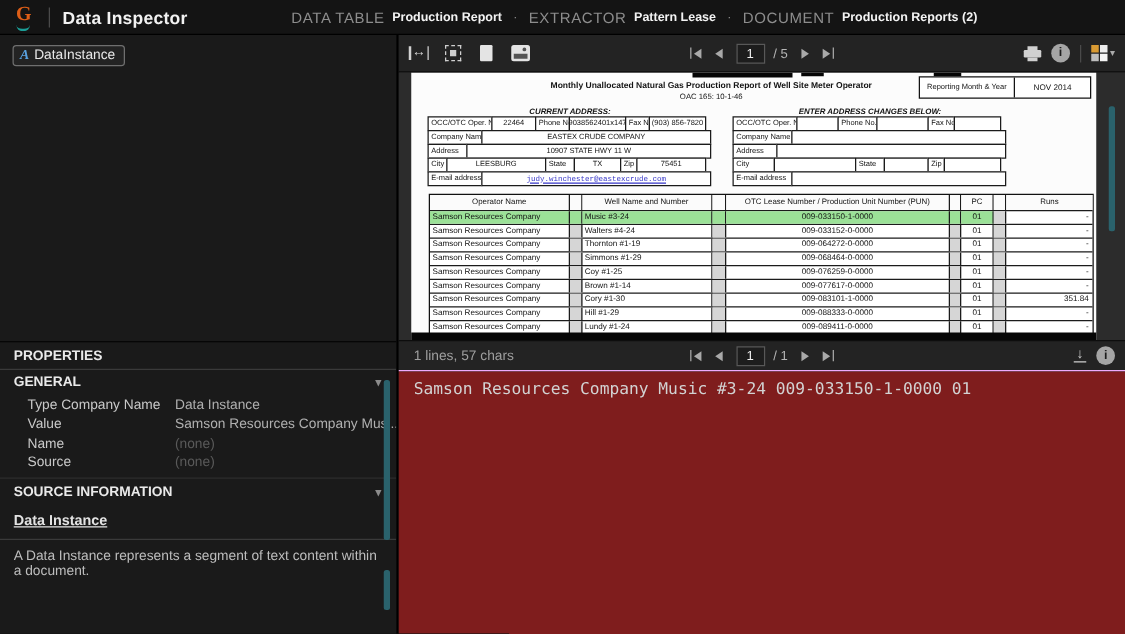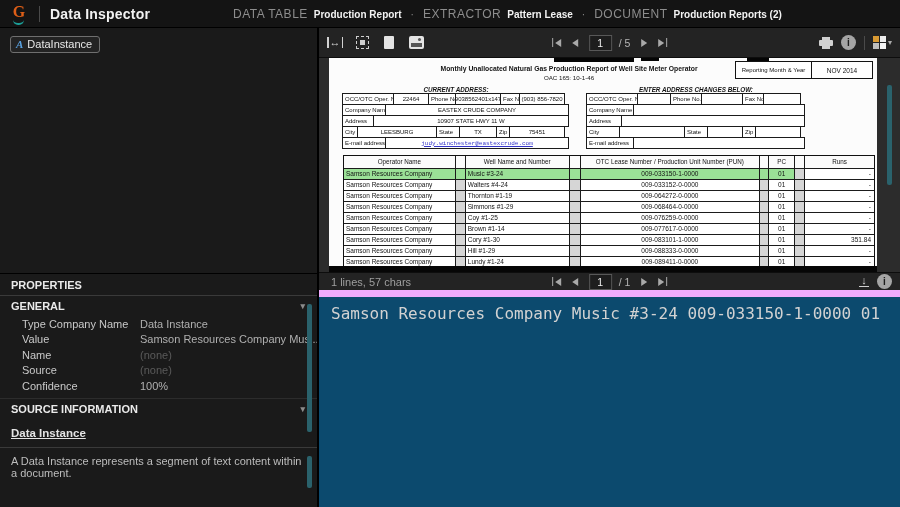--- a/index.html
+++ b/index.html
@@ -111,26 +111,26 @@
   .wc:last-child { border-right:none; }
   .wt-h .wc { height:12px; line-height:12px; text-align:center; font-size:6.3px; background:#fbfbfb; }
   .wt-gap { background:#d6d6d6; }
   .a-l { padding-left:2px; } .a-c { text-align:center; } .a-r { text-align:right; padding-right:3px; }
   .hl { background:#9be197 !important; }
   .wt-partial { height:4px; overflow:hidden; }
   .pgbot { position:absolute; bottom:0; left:0; right:0; height:6px; background:#060606; }
 
   
   .statusbar { height:25px; position:relative; display:flex; align-items:center; background:#232323;
-               border-top:1px solid #0d0d0d; border-bottom:7px solid #f0abfc; }
+               border-top:1px solid #0d0d0d; border-bottom:1px solid #f0abfc; }
   .stat { margin-left:12px; font-size:11px; color:#9f9f9f; }
   .dlic { display:flex; flex-direction:column; align-items:center; cursor:pointer; }
   .dlic .aw { color:#cfcfcf; font-size:11px; line-height:9px; }
   .dlic .ub { width:10px; height:1.5px; background:#cfcfcf; margin-top:1px; }
-  .textarea { flex:1; background:#0c4a6e; padding:7px 12px; font-family:"DejaVu Sans Mono", monospace; font-size:16px; color:#d2d2d2; }
+  .textarea { flex:1; background:#7f1d1d; padding:7px 12px; font-family:"DejaVu Sans Mono", monospace; font-size:13px; color:#d2d2d2; }
 </style>
 </head>
 <body>
 
 <div class="app">
 
   <div class="hdr">
     <div class="logo">
       <span class="g">G</span>
       <span class="arc"></span>
@@ -176,24 +176,20 @@
               <span class="pvalue">Samson Resources Company Musi...</span>
             </div>
             <div class="prow">
               <span class="plabel">Name</span>
               <span class="pvalue dim">(none)</span>
             </div>
             <div class="prow">
               <span class="plabel">Source</span>
               <span class="pvalue dim">(none)</span>
             </div>
-            <div class="prow">
-              <span class="plabel">Confidence</span>
-              <span class="pvalue">100%</span>
-            </div>
           </div>
 
         <div class="sec-h src-h">
           <span>SOURCE INFORMATION</span>
           <span class="chev">▾</span>
         </div>
 
         <div>
           <span class="help-h">Data Instance</span>
           <div class="divline"></div>

